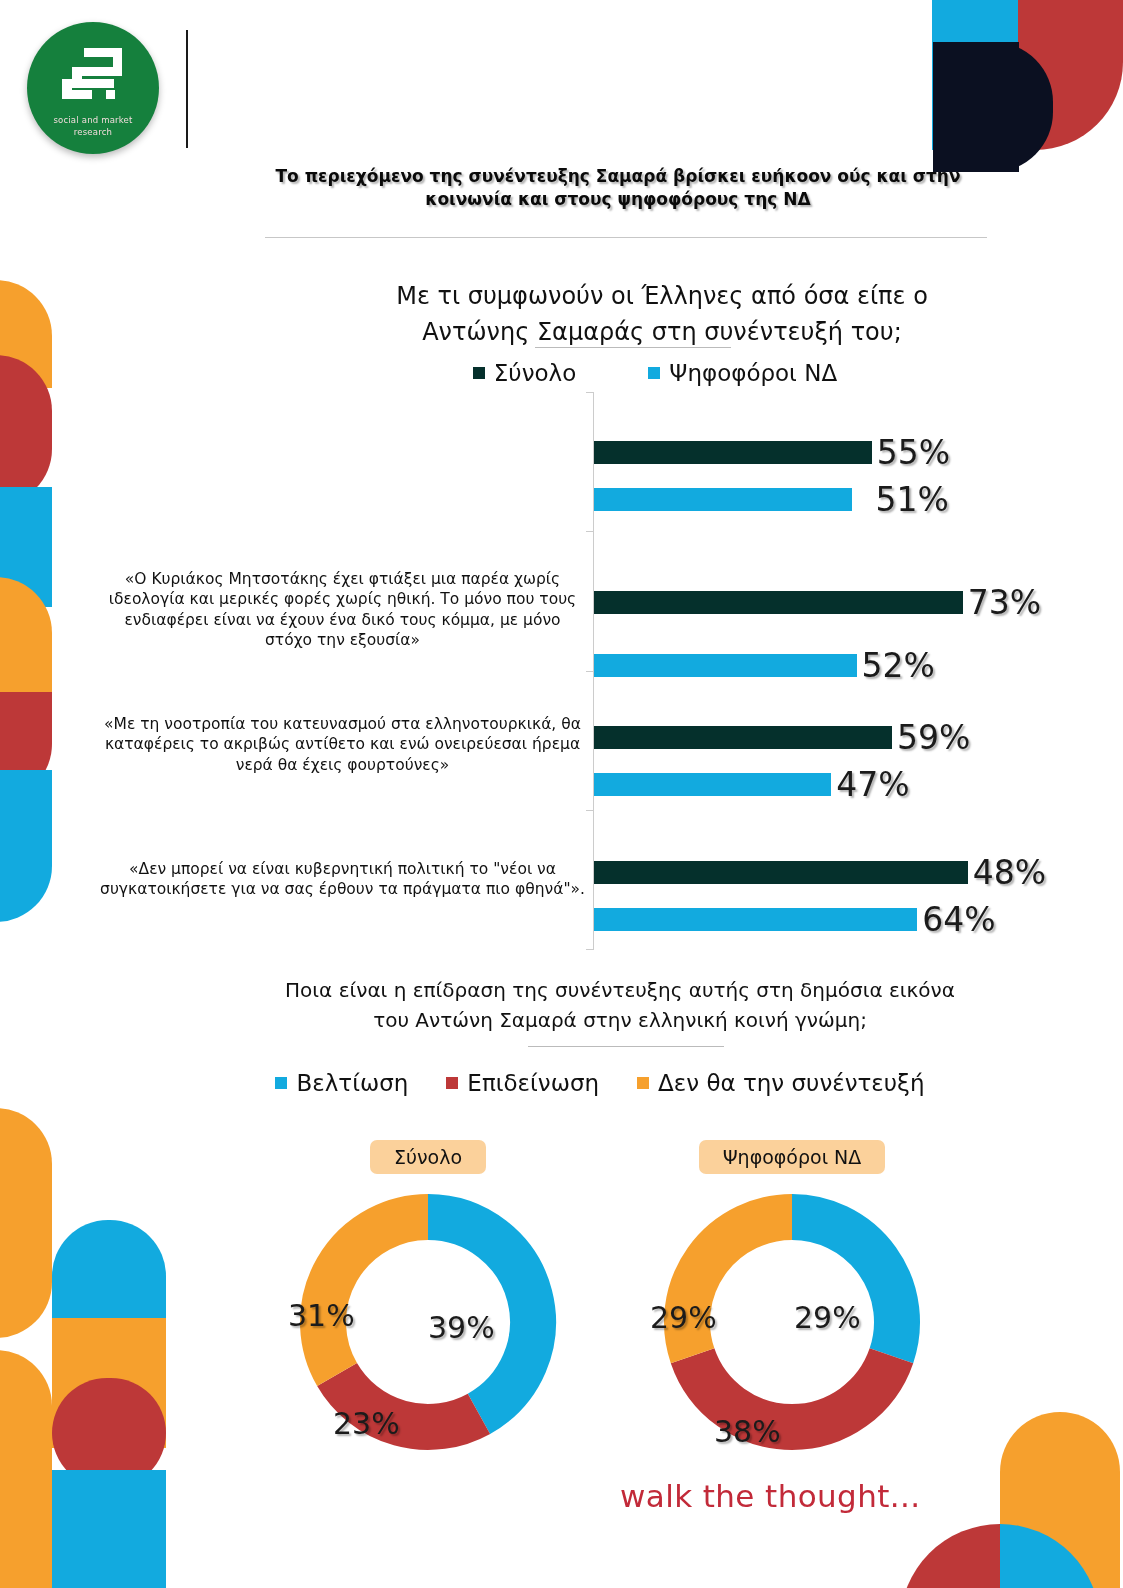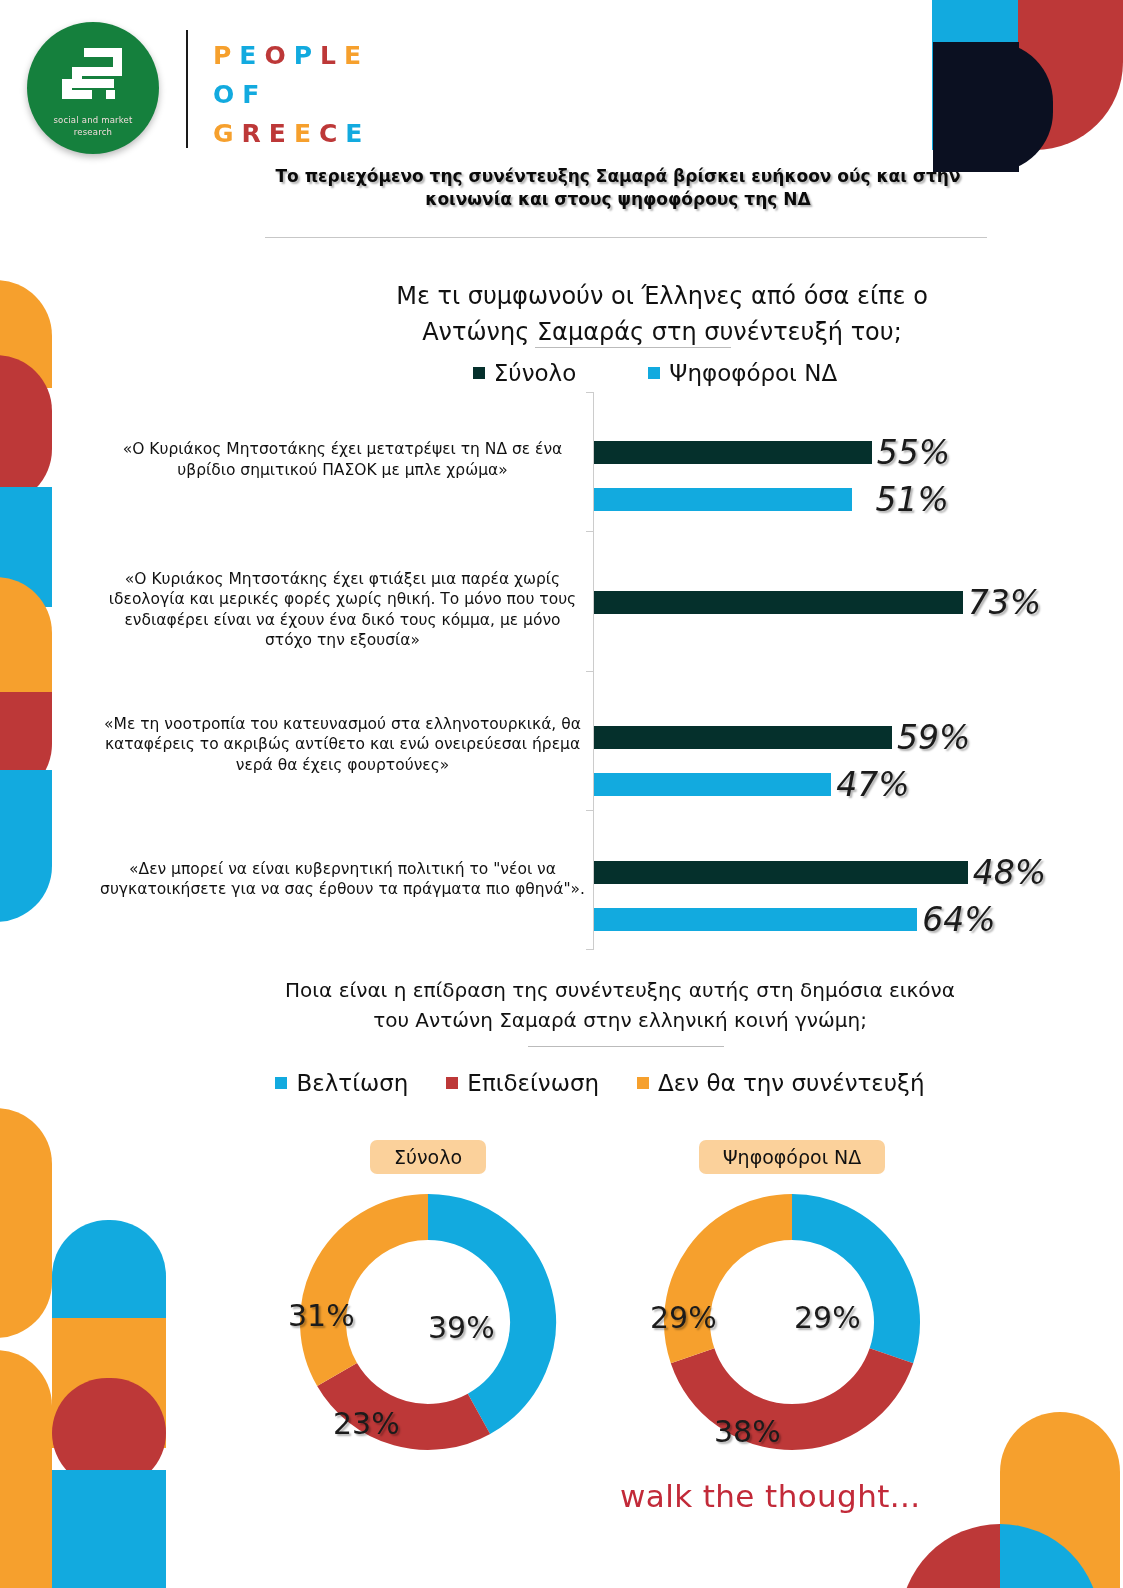--- a/index.html
+++ b/index.html
@@ -91,21 +91,21 @@
   .axis-tick { position: absolute; left: 486px; width: 8px; height: 1px; background: #cccccc; }
 
   .bargroup { position: absolute; left: 0; width: 940px; }
   .bg-label {
     position: absolute; left: 0; width: 485px; text-align: center;
     font-size: 15.5px; line-height: 1.33; color: #111;
     font-family: "DejaVu Sans", sans-serif;
     top: 50%; transform: translateY(-50%);
   }
   .bars { position: absolute; left: 494px; top: 0; }
-  .barrow { position: relative; display: flex; align-items: center; font-style: italic; }
+  .barrow { position: relative; display: flex; align-items: center; }
   .bar { height: 23px; }
   .bar.total { background: #05302C; }
   .bar.nd    { background: #12AADF; }
   .bar-val {
     font-size: 33px; color: #1b1b1b; margin-left: 5px; white-space: nowrap;
     font-family: "DejaVu Sans", sans-serif;
     text-shadow: 2px 2px 2px rgba(0,0,0,.30);
   }
 
   
@@ -188,31 +188,20 @@
         </g>
       </svg>
       <div class="logo-sub">
         <div>social and market</div>
         <div>research</div>
       </div>
     </div>
 
     <div class="logo-div"></div>
 
-    <div class="brand">
-      <div class="brand-row">
-        <span style="color:#F6A02D">P</span><span style="color:#12AADF">E</span><span style="color:#BD3838">O</span><span style="color:#12AADF">P</span><span style="color:#BD3838">L</span><span style="color:#F6A02D">E</span>
-      </div>
-      <div class="brand-row">
-        <span style="color:#12AADF">O</span><span style="color:#12AADF">F</span>
-      </div>
-      <div class="brand-row">
-        <span style="color:#F6A02D">G</span><span style="color:#BD3838">R</span><span style="color:#BD3838">E</span><span style="color:#F6A02D">E</span><span style="color:#BD3838">C</span><span style="color:#12AADF">E</span>
-      </div>
-    </div>
   </div>
 
   <div class="main-title">Το περιεχόμενο της συνέντευξης Σαμαρά βρίσκει ευήκοον ούς και στην κοινωνία και στους ψηφοφόρους της ΝΔ</div>
   <div class="title-rule"></div>
 
   <div class="q1">Με τι συμφωνούν οι Έλληνες από όσα είπε ο Αντώνης Σαμαράς στη συνέντευξή του;</div>
   <div class="q1-rule"></div>
 
   <div class="legend1">
     <div class="leg-item">
@@ -228,38 +217,41 @@
   <div class="barchart">
     <div class="axis-line"></div>
     <div class="axis-tick" style="top:0px"></div>
     <div class="axis-tick" style="top:139px"></div>
     <div class="axis-tick" style="top:279px"></div>
     <div class="axis-tick" style="top:418px"></div>
     <div class="axis-tick" style="top:557px"></div>
 
     <div class="bargroup" id="barGroups">
         <div class="bargroup" style="top: 18px; height: 100px;">
-          <div class="bg-label">«Ο Κυριάκος Μητσοτάκης έχει μετατρέψει τη ΝΔ σε ένα υβρίδιο σημιτικού ΠΑΣΟΚ με μπλε χρώμα»</div>
           <div class="bars" style="top: 23px;">
             <div class="barrow" style="margin-bottom: 8px;">
               <div class="bar total" style="width: 277.75px; background: rgb(5, 48, 44);"></div>
               <span class="bar-val">55%</span>
             </div>
             <div class="barrow" style="margin-bottom: 0px; gap: 19px;">
               <div class="bar nd" style="width: 257.55px; background: rgb(18, 170, 223);"></div>
               <span class="bar-val">51%</span>
             </div>
           </div>
         </div>
         <div class="bargroup" style="top: 155px; height: 125px;">
           <div class="bg-label">«Ο Κυριάκος Μητσοτάκης έχει φτιάξει μια παρέα χωρίς ιδεολογία και μερικές φορές χωρίς ηθική. Το μόνο που τους ενδιαφέρει είναι να έχουν ένα δικό τους κόμμα, με μόνο στόχο την εξουσία»</div>
           <div class="bars" style="top: 35.5px;">
             <div class="barrow" style="margin-bottom: 24px;">
               <div class="bar total" style="width: 368.65px; background: rgb(5, 48, 44);"></div>
               <span class="bar-val">73%</span>
+            </div>
+            <div class="barrow" style="margin-bottom: 0px;">
+              <div class="bar nd" style="width: 262.6px; background: rgb(18, 170, 223);"></div>
+              <span class="bar-val">52%</span>
             </div>
           </div>
         </div>
         <div class="bargroup" style="top: 300px; height: 105px;">
           <div class="bg-label">«Με τη νοοτροπία του κατευνασμού στα ελληνοτουρκικά, θα καταφέρεις το ακριβώς αντίθετο και ενώ ονειρεύεσαι ήρεμα νερά θα έχεις φουρτούνες»</div>
           <div class="bars" style="top: 25.5px;">
             <div class="barrow" style="margin-bottom: 8px;">
               <div class="bar total" style="width: 297.95px; background: rgb(5, 48, 44);"></div>
               <span class="bar-val">59%</span>
             </div>

